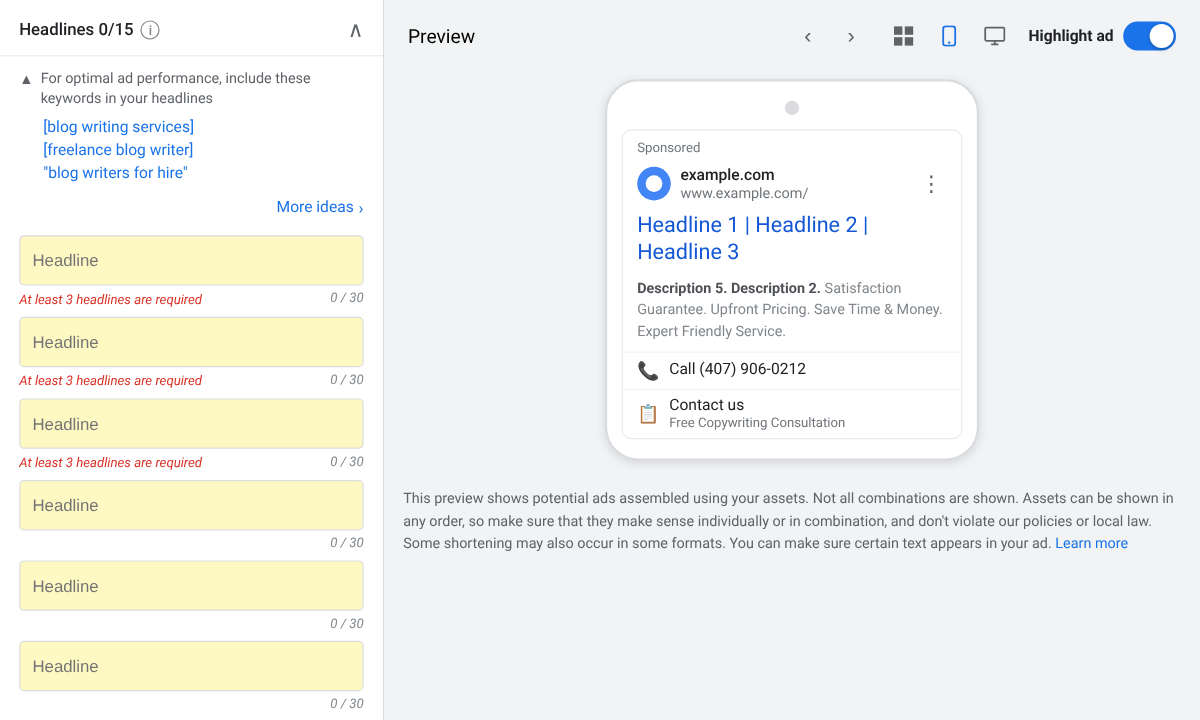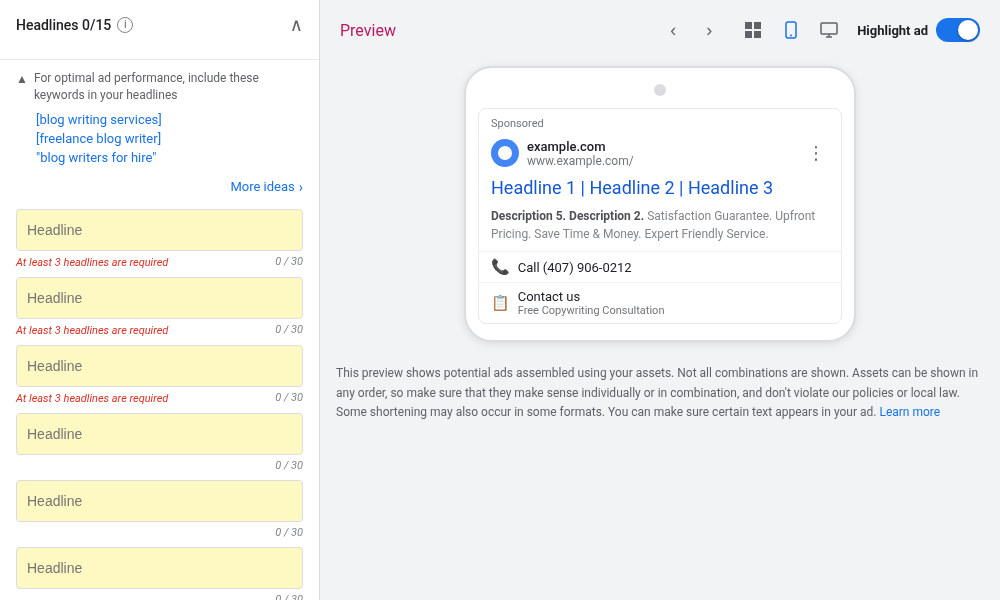--- a/index.html
+++ b/index.html
@@ -19,21 +19,21 @@
       border-right: 1px solid #dadce0;
       overflow-y: auto;
       flex-shrink: 0;
       padding: 0;
     }
 
     .panel-header {
       display: flex;
       align-items: center;
       justify-content: space-between;
-      padding: 14px 16px 24px 16px;
+      padding: 14px 16px 10px 16px;
       border-bottom: 1px solid #e8eaed;
     }
 
     .panel-title {
       font-size: 14px;
       font-weight: 500;
       color: #202124;
       display: flex;
       align-items: center;
       gap: 6px;
@@ -164,21 +164,21 @@
     .preview-header {
       display: flex;
       align-items: center;
       justify-content: space-between;
       padding: 14px 20px 10px 20px;
       background: #f1f3f4;
     }
 
     .preview-title {
       font-size: 16px;
-      color: #be185d;
+      color: #000000;
       font-weight: 400;
     }
 
     .nav-controls {
       display: flex;
       align-items: center;
       gap: 4px;
     }
 
     .nav-btn {
@@ -253,21 +253,21 @@
     }
 
     
     .phone-container {
       display: flex;
       justify-content: center;
       padding: 10px 20px 10px 20px;
     }
 
     .phone-mockup {
-      width: 392px;
+      width: 312px;
       background: #fff;
       border-radius: 28px;
       border: 2px solid #dadce0;
       padding: 16px 0 16px 0;
       position: relative;
       box-shadow: 0 2px 8px rgba(0,0,0,0.1);
     }
 
     .phone-notch {
       width: 12px;

